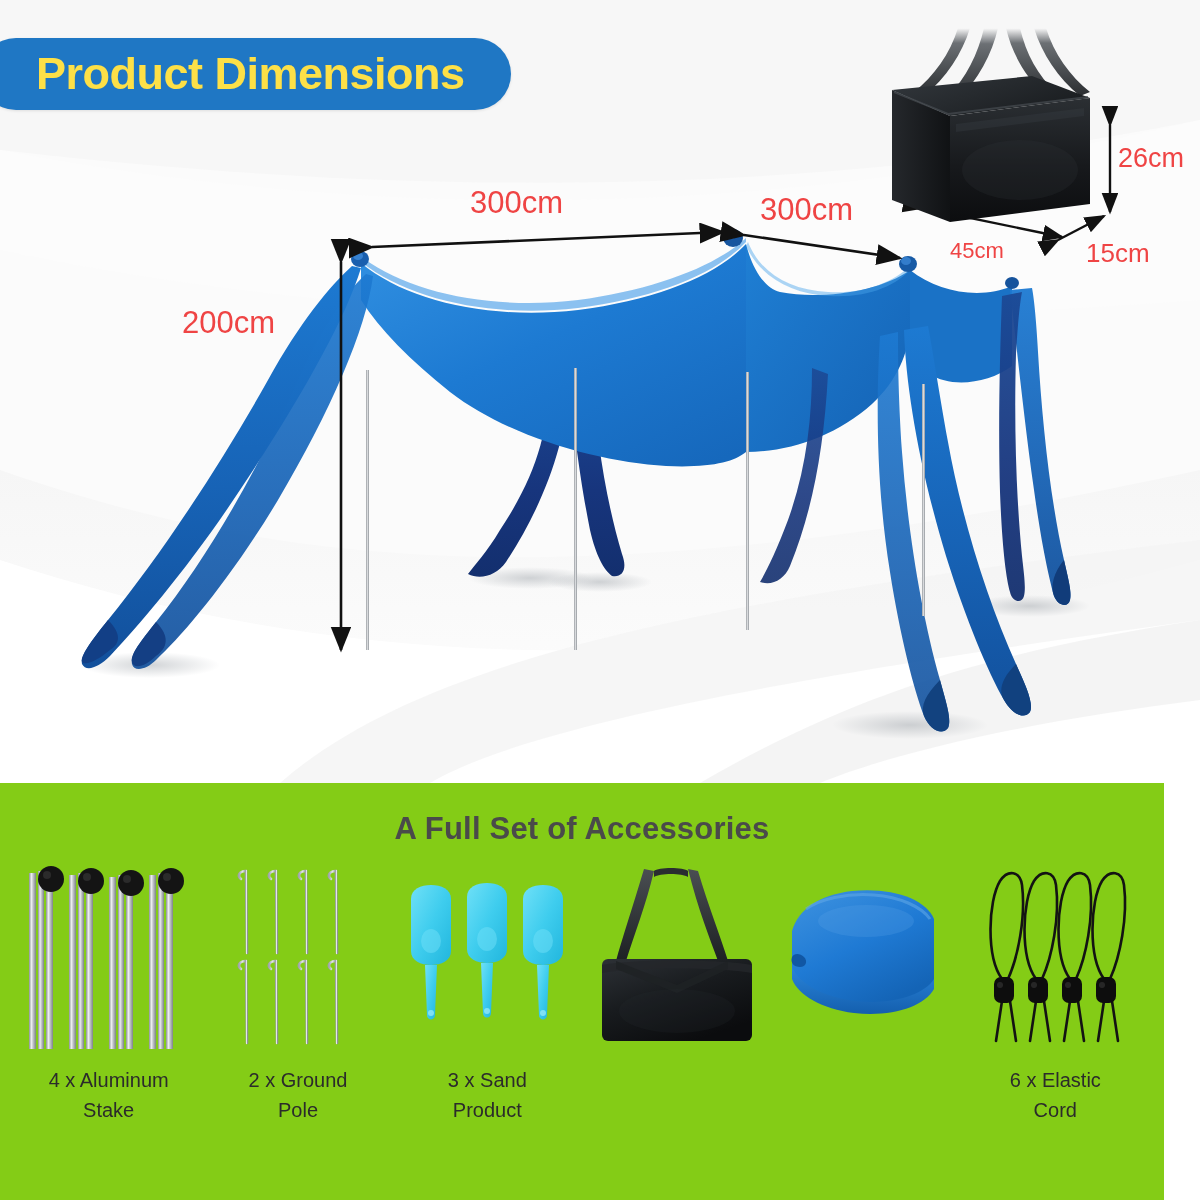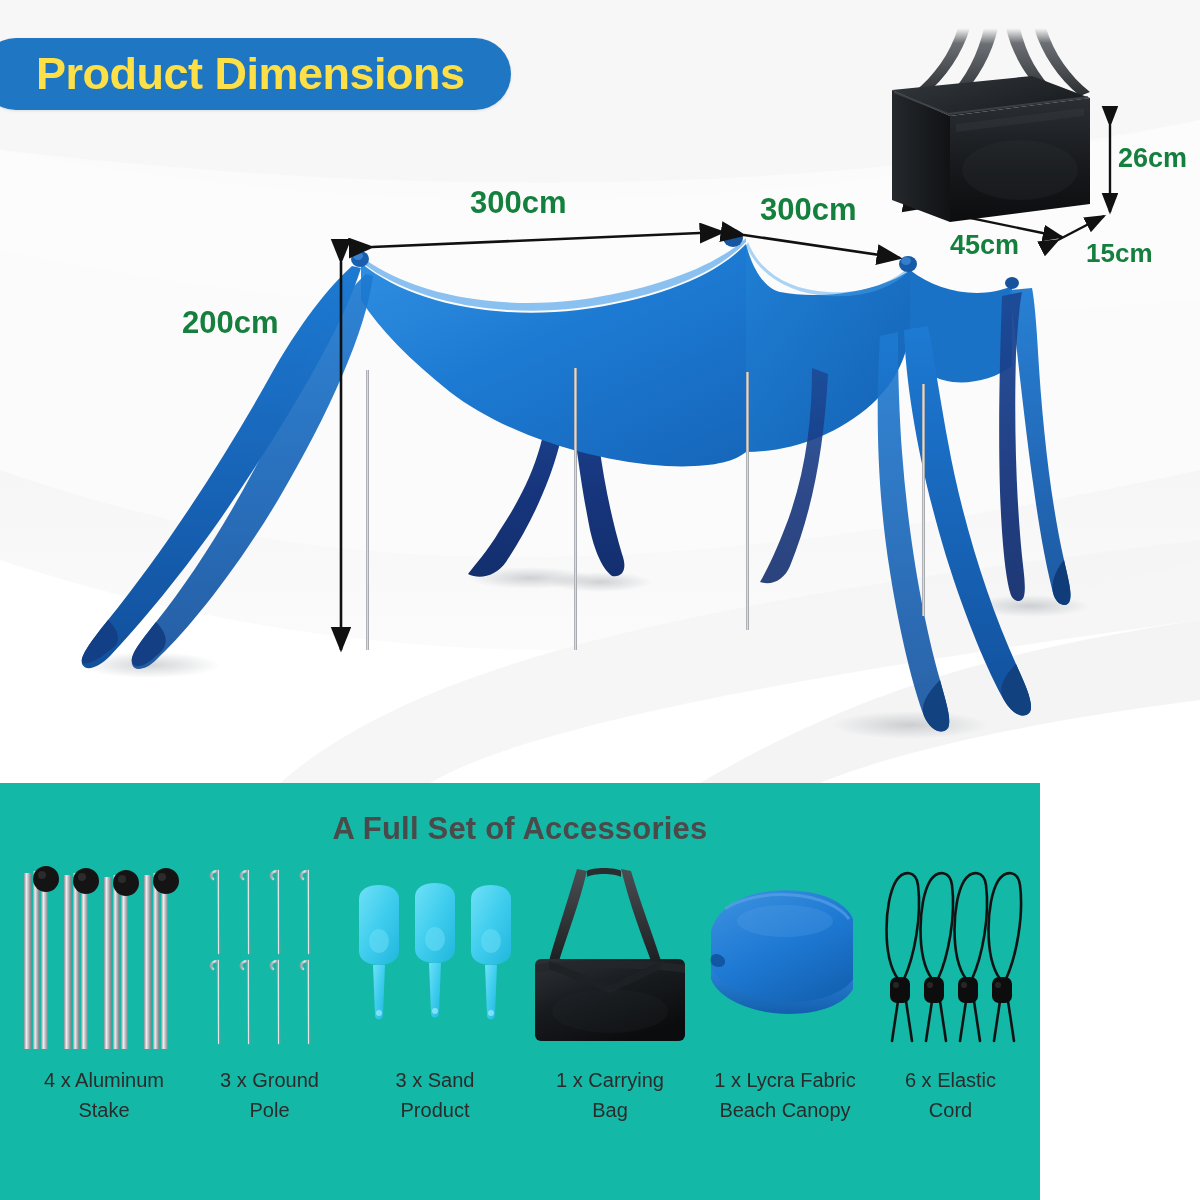--- a/index.html
+++ b/index.html
@@ -28,36 +28,36 @@
     display:flex; align-items:center;
     box-shadow:0 1px 3px rgba(0,0,0,0.10);
     z-index:7;
   }
   .badge-text {
     color:#fde047; font-size:45px; font-weight:bold;
     letter-spacing:-0.5px; white-space:nowrap;
   }
 
   
-  .dim-label { position:absolute; color:#15803d; font-size:31px; font-weight:700; white-space:nowrap; z-index:6; }
+  .dim-label { position:absolute; color:#ef4444; font-size:31px; font-weight:400; white-space:nowrap; z-index:6; }
   .dim-300a { left:470px; top:185px; }
   .dim-300b { left:760px; top:192px; }
   .dim-200  { left:182px; top:305px; }
   .dim-26   { left:1118px; top:143px; font-size:27px; }
-  .dim-45   { left:950px; top:230px; font-size:27px; }
+  .dim-45   { left:950px; top:238px; font-size:22px; }
   .dim-15   { left:1086px; top:238px; font-size:26px; }
 
   .svg-layer { position:absolute; inset:0; width:1200px; height:783px; z-index:5; }
   .canopy-layer { position:absolute; inset:0; width:1200px; height:783px; z-index:3; }
   .bag-layer { position:absolute; left:880px; top:20px; width:300px; height:260px; z-index:6; }
 
   
   .accessories {
-    position:absolute; left:0; top:783px; width:1040px; height:417px;
-    background:#14b8a6;
+    position:absolute; left:0; top:783px; width:1164px; height:417px;
+    background:#84cc16;
   }
   .acc-title {
     text-align:center; color:#4a4a4a; font-size:31px; font-weight:bold;
     margin-top:28px; letter-spacing:0.2px;
   }
   .acc-grid {
     display:flex; margin-top:14px; padding:0 14px;
   }
   .acc-cell {
     flex:1 1 0; display:flex; flex-direction:column; align-items:center;
@@ -420,21 +420,21 @@
                   <path d="M10,4 L11,86"></path>
               </g>
               <g transform="translate(98,96)">
                 <path d="M10,4 C3,4 1,9 5,12"></path>
                   <path d="M10,4 L11,86"></path>
               </g>
             </g>
           </svg>
         </div>
         <div class="acc-caption">
-          <span>3 x Ground</span><br>
+          <span>2 x Ground</span><br>
           <span>Pole</span>
         </div>
       </div>
 
       <div class="acc-cell">
         <div class="acc-art">
           <svg width="180" height="190" viewBox="0 0 180 190">
             <defs>
               <linearGradient id="shv" x1="0" y1="0" x2="1" y2="1">
                 <stop offset="0%" stop-color="#6fe0f7"></stop>
@@ -488,24 +488,20 @@
             <path d="M52,8 C40,48 30,78 24,100 L34,100 C42,74 54,44 62,10 Z" fill="url(#hand2)"></path>
             <path d="M96,8 C106,48 118,78 126,100 L136,100 C128,74 116,44 106,10 Z" fill="url(#hand2)"></path>
             <path d="M62,10 C66,6 92,6 96,10 L96,16 C90,12 68,12 62,16 Z" fill="#2a2d30"></path>
 
             <rect x="10" y="98" width="150" height="82" rx="6" fill="url(#bag2)"></rect>
             <path d="M10,104 C40,98 130,98 160,104 L160,112 C128,106 42,106 10,112 Z" fill="#24272b" opacity="0.8"></path>
             <path d="M24,100 L85,124 L136,100 L136,108 L85,132 L24,108 Z" fill="#1f2225" opacity="0.85"></path>
             <ellipse cx="85" cy="150" rx="58" ry="22" fill="#2a2e32" opacity="0.2"></ellipse>
           </svg>
         </div>
-        <div class="acc-caption">
-          <span>1 x Carrying</span><br>
-          <span>Bag</span>
-        </div>
       </div>
 
       <div class="acc-cell">
         <div class="acc-art">
           <svg width="180" height="190" viewBox="0 0 180 190">
             <defs>
               <linearGradient id="fold1" x1="0" y1="0" x2="0.6" y2="1">
                 <stop offset="0%" stop-color="#3f93e0"></stop>
                 <stop offset="55%" stop-color="#1f7ad4"></stop>
                 <stop offset="100%" stop-color="#1464b6"></stop>
@@ -514,24 +510,20 @@
                 <stop offset="0%" stop-color="#2a84d9"></stop>
                 <stop offset="100%" stop-color="#145fae"></stop>
               </linearGradient>
             </defs>
             <path d="M16,70 C22,48 44,34 76,30 C116,26 150,38 158,58 L158,120 C150,138 116,150 78,146 C44,142 22,130 16,112 Z" fill="url(#fold1)"></path>
             <path d="M16,106 C24,124 48,136 80,140 C116,144 148,134 158,118 L158,128 C148,146 116,156 78,152 C46,148 22,134 16,118 Z" fill="url(#fold2)"></path>
             <path d="M16,96 C18,92 24,92 28,96 C32,100 30,106 24,106 C18,106 14,102 16,96 Z" fill="#1157a4"></path>
             <path d="M30,48 C44,38 70,32 98,34 C124,36 146,46 154,58" stroke="#63a9e8" stroke-width="3" fill="none" opacity="0.55"></path>
             <ellipse cx="90" cy="60" rx="48" ry="16" fill="#5ba5e9" opacity="0.25"></ellipse>
           </svg>
-        </div>
-        <div class="acc-caption">
-          <span>1 x Lycra Fabric</span><br>
-          <span>Beach Canopy</span>
         </div>
       </div>
 
       <div class="acc-cell">
         <div class="acc-art">
           <svg width="150" height="190" viewBox="0 0 150 190">
             <g fill="none" stroke="#131313" stroke-width="2.6" stroke-linecap="round">
               <g transform="translate(4,0)">
                 <path d="M18,118 C2,96 4,40 16,20 C24,8 36,10 38,24 C42,56 34,96 24,118"></path>
                 <path d="M18,140 L12,180"></path>

